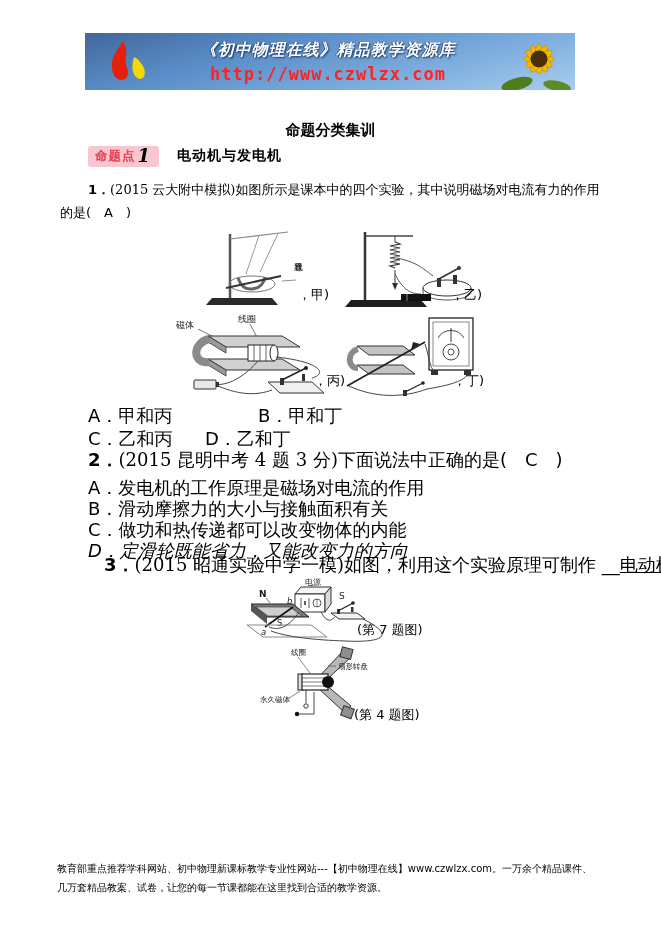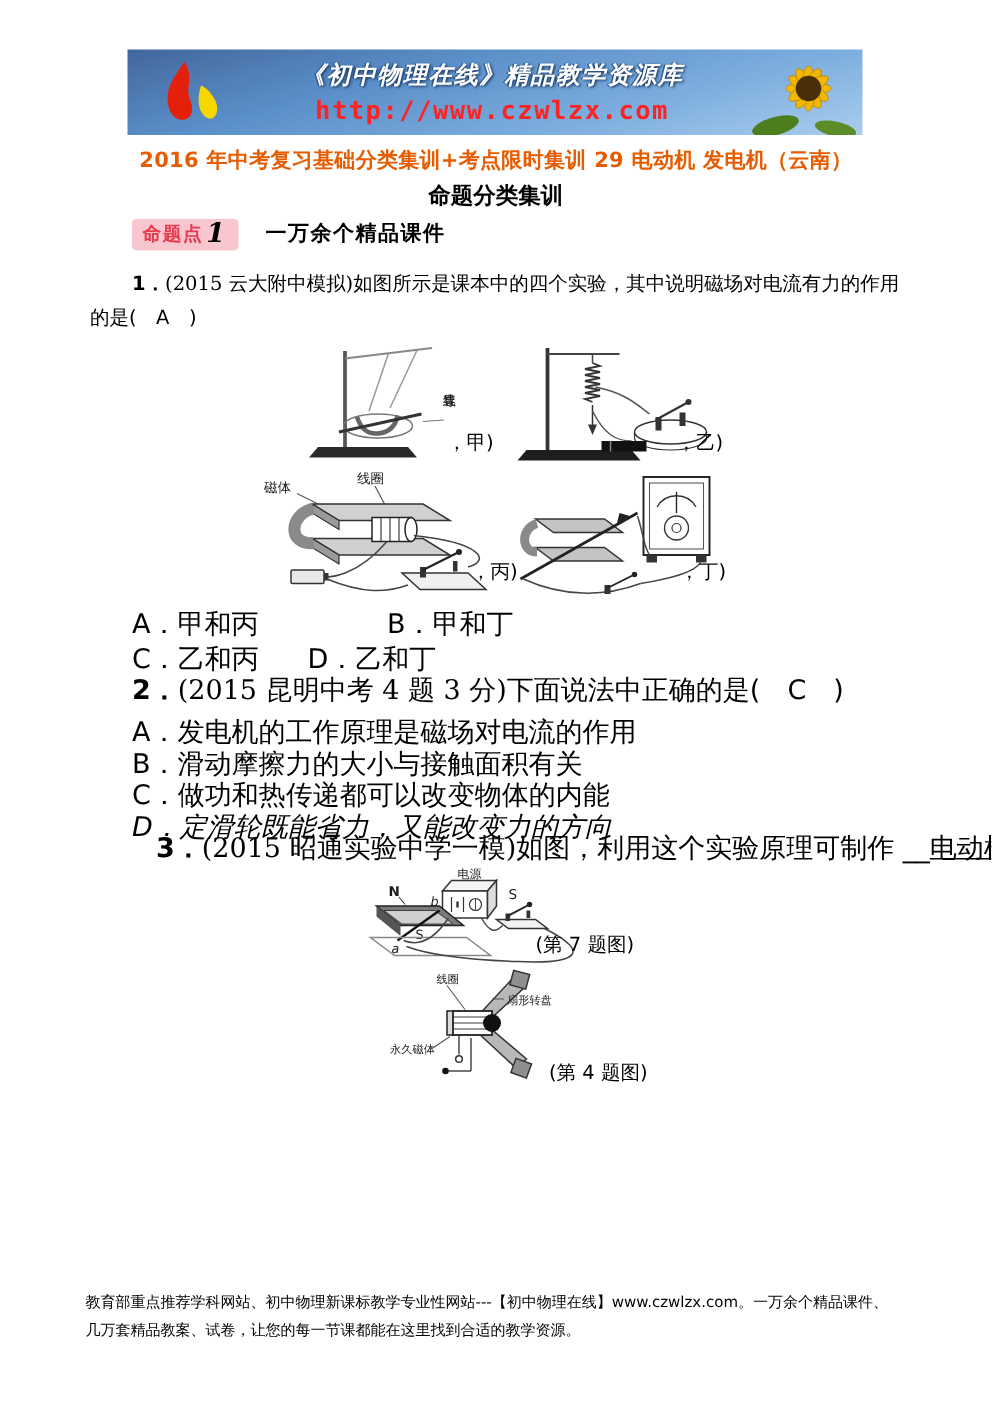--- a/index.html
+++ b/index.html
@@ -68,29 +68,28 @@
           <ellipse rx="15" ry="4.5" transform="rotate(120)"></ellipse>
             <ellipse rx="15" ry="4.5" transform="rotate(150)"></ellipse>
         </g>
         <circle r="8.5" fill="#4a3009"></circle>
       </g>
       <ellipse cx="18" cy="50" rx="16" ry="6" fill="#4e7d1e" transform="rotate(-15 18 50)"></ellipse>
       <ellipse cx="58" cy="52" rx="14" ry="5" fill="#5c8c28" transform="rotate(12 58 52)"></ellipse>
     </svg>
   </div>
 
-  <div class="doc-title abs">2016 年中考复习基础分类集训+考点限时集训 29 电动机 发电机（云南）</div>
   <div class="section-heading abs">命题分类集训</div>
 
   <div class="topic-row abs">
     <span class="badge">
       <span class="badge-label">命题点</span>
       <span class="badge-num">1</span>
     </span>
-    <span class="topic-title">一万余个精品课件</span>
+    <span class="topic-title">电动机与发电机</span>
   </div>
 
   <div class="para abs">
     <span class="qnum">1．</span><span class="qsource">(2015 云大附中模拟)</span><span>如图所示是课本中的四个实验，其中说明磁场对电流有力的作用的是(　A　)</span>
   </div>
 
   <div class="fig abs" style="left:202px;top:228px;width:130px;height:82px;">
     <svg width="106" height="80" viewBox="0 0 106 80">
       <polygon points="10,70 70,70 76,77 4,77" fill="#2a2a2a"></polygon>
       <line x1="28" y1="6" x2="28" y2="70" stroke="#555" stroke-width="2.5"></line>
@@ -253,21 +252,21 @@
       <line x1="70" y1="18" x2="78" y2="18" stroke="#555" stroke-width="0.7"></line>
       <text x="80" y="21" font-size="7.5">扇形转盘</text>
       <text x="2" y="54" font-size="7.5">永久磁体</text>
       <line x1="30" y1="51" x2="42" y2="43" stroke="#555" stroke-width="0.7"></line>
       <line x1="48" y1="42" x2="48" y2="55" stroke="#333" stroke-width="0.9"></line>
       <circle cx="48" cy="58" r="2.2" fill="none" stroke="#333"></circle>
       <line x1="56" y1="66" x2="56" y2="44" stroke="#333" stroke-width="0.9"></line>
       <line x1="41" y1="66" x2="56" y2="66" stroke="#333" stroke-width="0.9"></line>
       <circle cx="39" cy="66" r="2.2" fill="#111"></circle>
     </svg>
-    <span class="fig-caption" style="left:108px;top:58px;">(第 4 题图)</span>
+    <span class="fig-caption" style="left:96px;top:58px;">(第 4 题图)</span>
   </div>
 
   <div class="footer abs">
     <div>教育部重点推荐学科网站、初中物理新课标教学专业性网站---【初中物理在线】www.czwlzx.com。一万余个精品课件、</div>
     <div>几万套精品教案、试卷，让您的每一节课都能在这里找到合适的教学资源。</div>
   </div>
 
 </div>
 
 </body></html>

